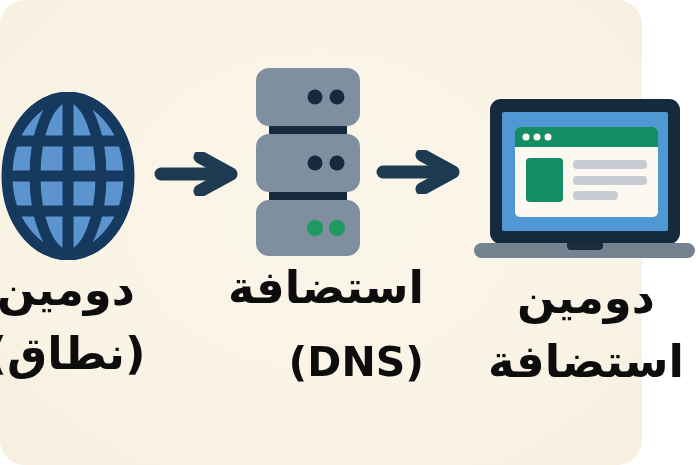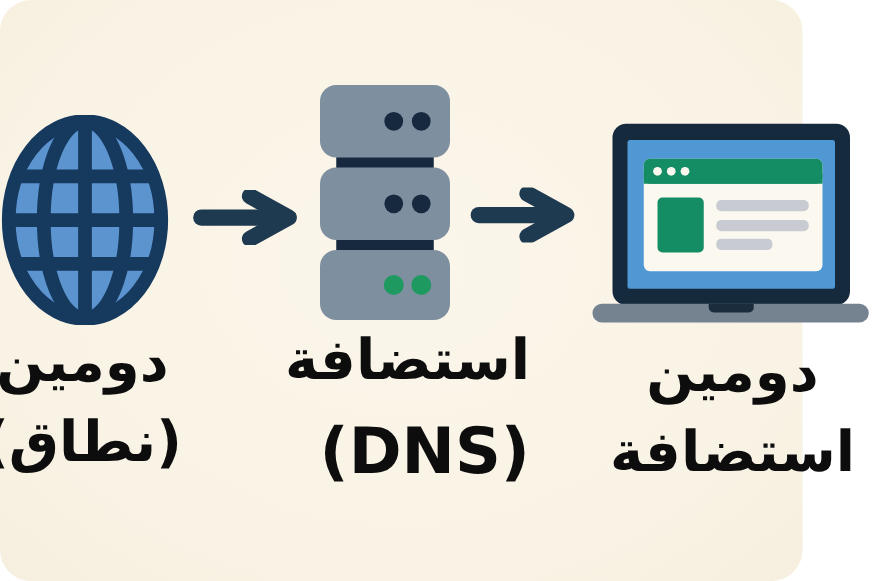--- a/index.html
+++ b/index.html
@@ -31,21 +31,21 @@
     color: #0D0D0D;
     direction: rtl;
   }
   .label .l1, .label .l2 {
     font-size: 45px;
     line-height: 64px;
     white-space: nowrap;
   }
   .label-domain  { left: -16px; top: 258px; width: 164px; }
   .label-hosting { left: 204px; top: 256px; width: 220px; text-align: right; }
-  .label-hosting .l2 { font-size: 51px; margin-top: 10px; }
+  .label-hosting .l2 { font-size: 41px; margin-top: 10px; }
   .label-website { left: 480px; top: 266px; width: 212px; }
 </style>
 </head>
 <body>
 
 <div class="canvas">
 
   <div class="icon globe">
     <svg width="134" height="168" viewBox="0 0 134 168" xmlns="http://www.w3.org/2000/svg">
       <defs>

